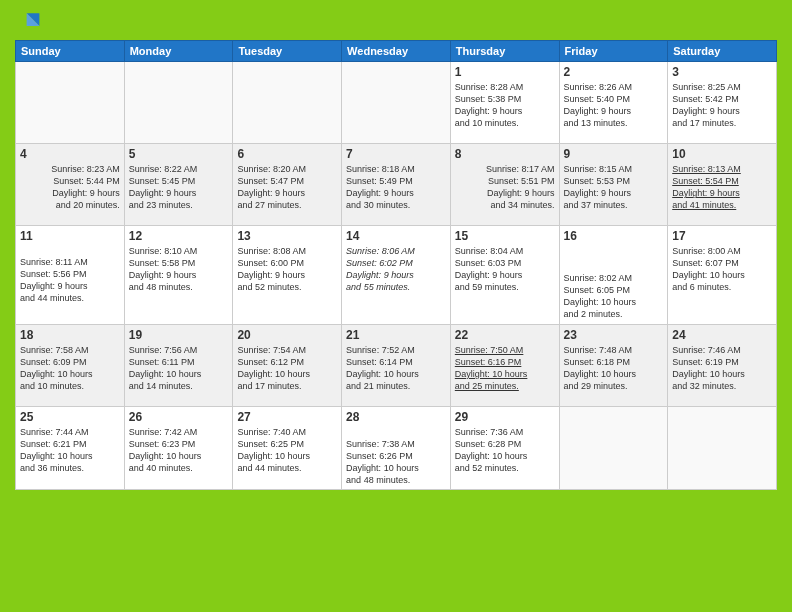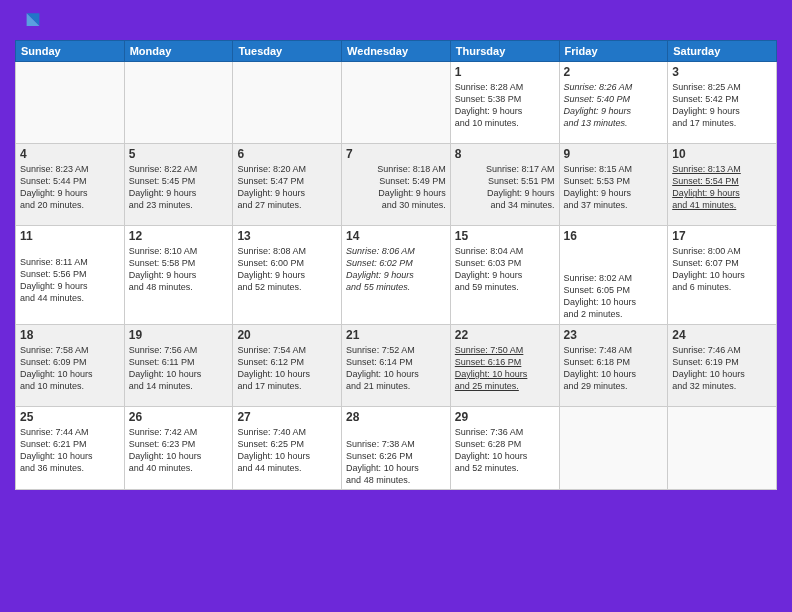--- a/index.html
+++ b/index.html
@@ -7,21 +7,21 @@
       font-family: Arial, sans-serif;
       background: #fff;
       width: 792px;
       height: 612px;
       overflow: hidden;
     }
     .page {
       width: 792px;
       height: 612px;
       padding: 10px 15px;
-      background: #6d28d9;
+      background: #84cc16;
     }
     .header {
       display: flex;
       justify-content: space-between;
       align-items: flex-start;
       margin-bottom: 6px;
     }
     .logo {
       display: flex;
       align-items: center;
@@ -128,58 +128,58 @@
           <td class="empty"></td>
           <td>
             <div class="day-number">1</div>
             <div class="day-info" style="white-space: pre-line;">Sunrise: 8:28 AM
 Sunset: 5:38 PM
 Daylight: 9 hours
 and 10 minutes.</div>
           </td>
           <td>
             <div class="day-number">2</div>
-            <div class="day-info" style="white-space: pre-line; font-style: italic;">Sunrise: 8:26 AM
+            <div class="day-info" style="white-space: pre-line;">Sunrise: 8:26 AM
 Sunset: 5:40 PM
 Daylight: 9 hours
 and 13 minutes.</div>
           </td>
           <td>
             <div class="day-number">3</div>
             <div class="day-info" style="white-space: pre-line;">Sunrise: 8:25 AM
 Sunset: 5:42 PM
 Daylight: 9 hours
 and 17 minutes.</div>
           </td>
         </tr>
         <tr class="row-shaded">
           <td>
             <div class="day-number">4</div>
-            <div class="day-info" style="white-space: pre-line;">Sunrise: 8:23 AM
+            <div class="day-info" style="white-space: pre-line; text-align: right;">Sunrise: 8:23 AM
 Sunset: 5:44 PM
 Daylight: 9 hours
 and 20 minutes.</div>
           </td>
           <td>
             <div class="day-number">5</div>
             <div class="day-info" style="white-space: pre-line;">Sunrise: 8:22 AM
 Sunset: 5:45 PM
 Daylight: 9 hours
 and 23 minutes.</div>
           </td>
           <td>
             <div class="day-number">6</div>
             <div class="day-info" style="white-space: pre-line;">Sunrise: 8:20 AM
 Sunset: 5:47 PM
 Daylight: 9 hours
 and 27 minutes.</div>
           </td>
           <td>
             <div class="day-number">7</div>
-            <div class="day-info" style="white-space: pre-line; text-align: right;">Sunrise: 8:18 AM
+            <div class="day-info" style="white-space: pre-line;">Sunrise: 8:18 AM
 Sunset: 5:49 PM
 Daylight: 9 hours
 and 30 minutes.</div>
           </td>
           <td>
             <div class="day-number">8</div>
             <div class="day-info" style="white-space: pre-line; text-align: right;">Sunrise: 8:17 AM
 Sunset: 5:51 PM
 Daylight: 9 hours
 and 34 minutes.</div>

